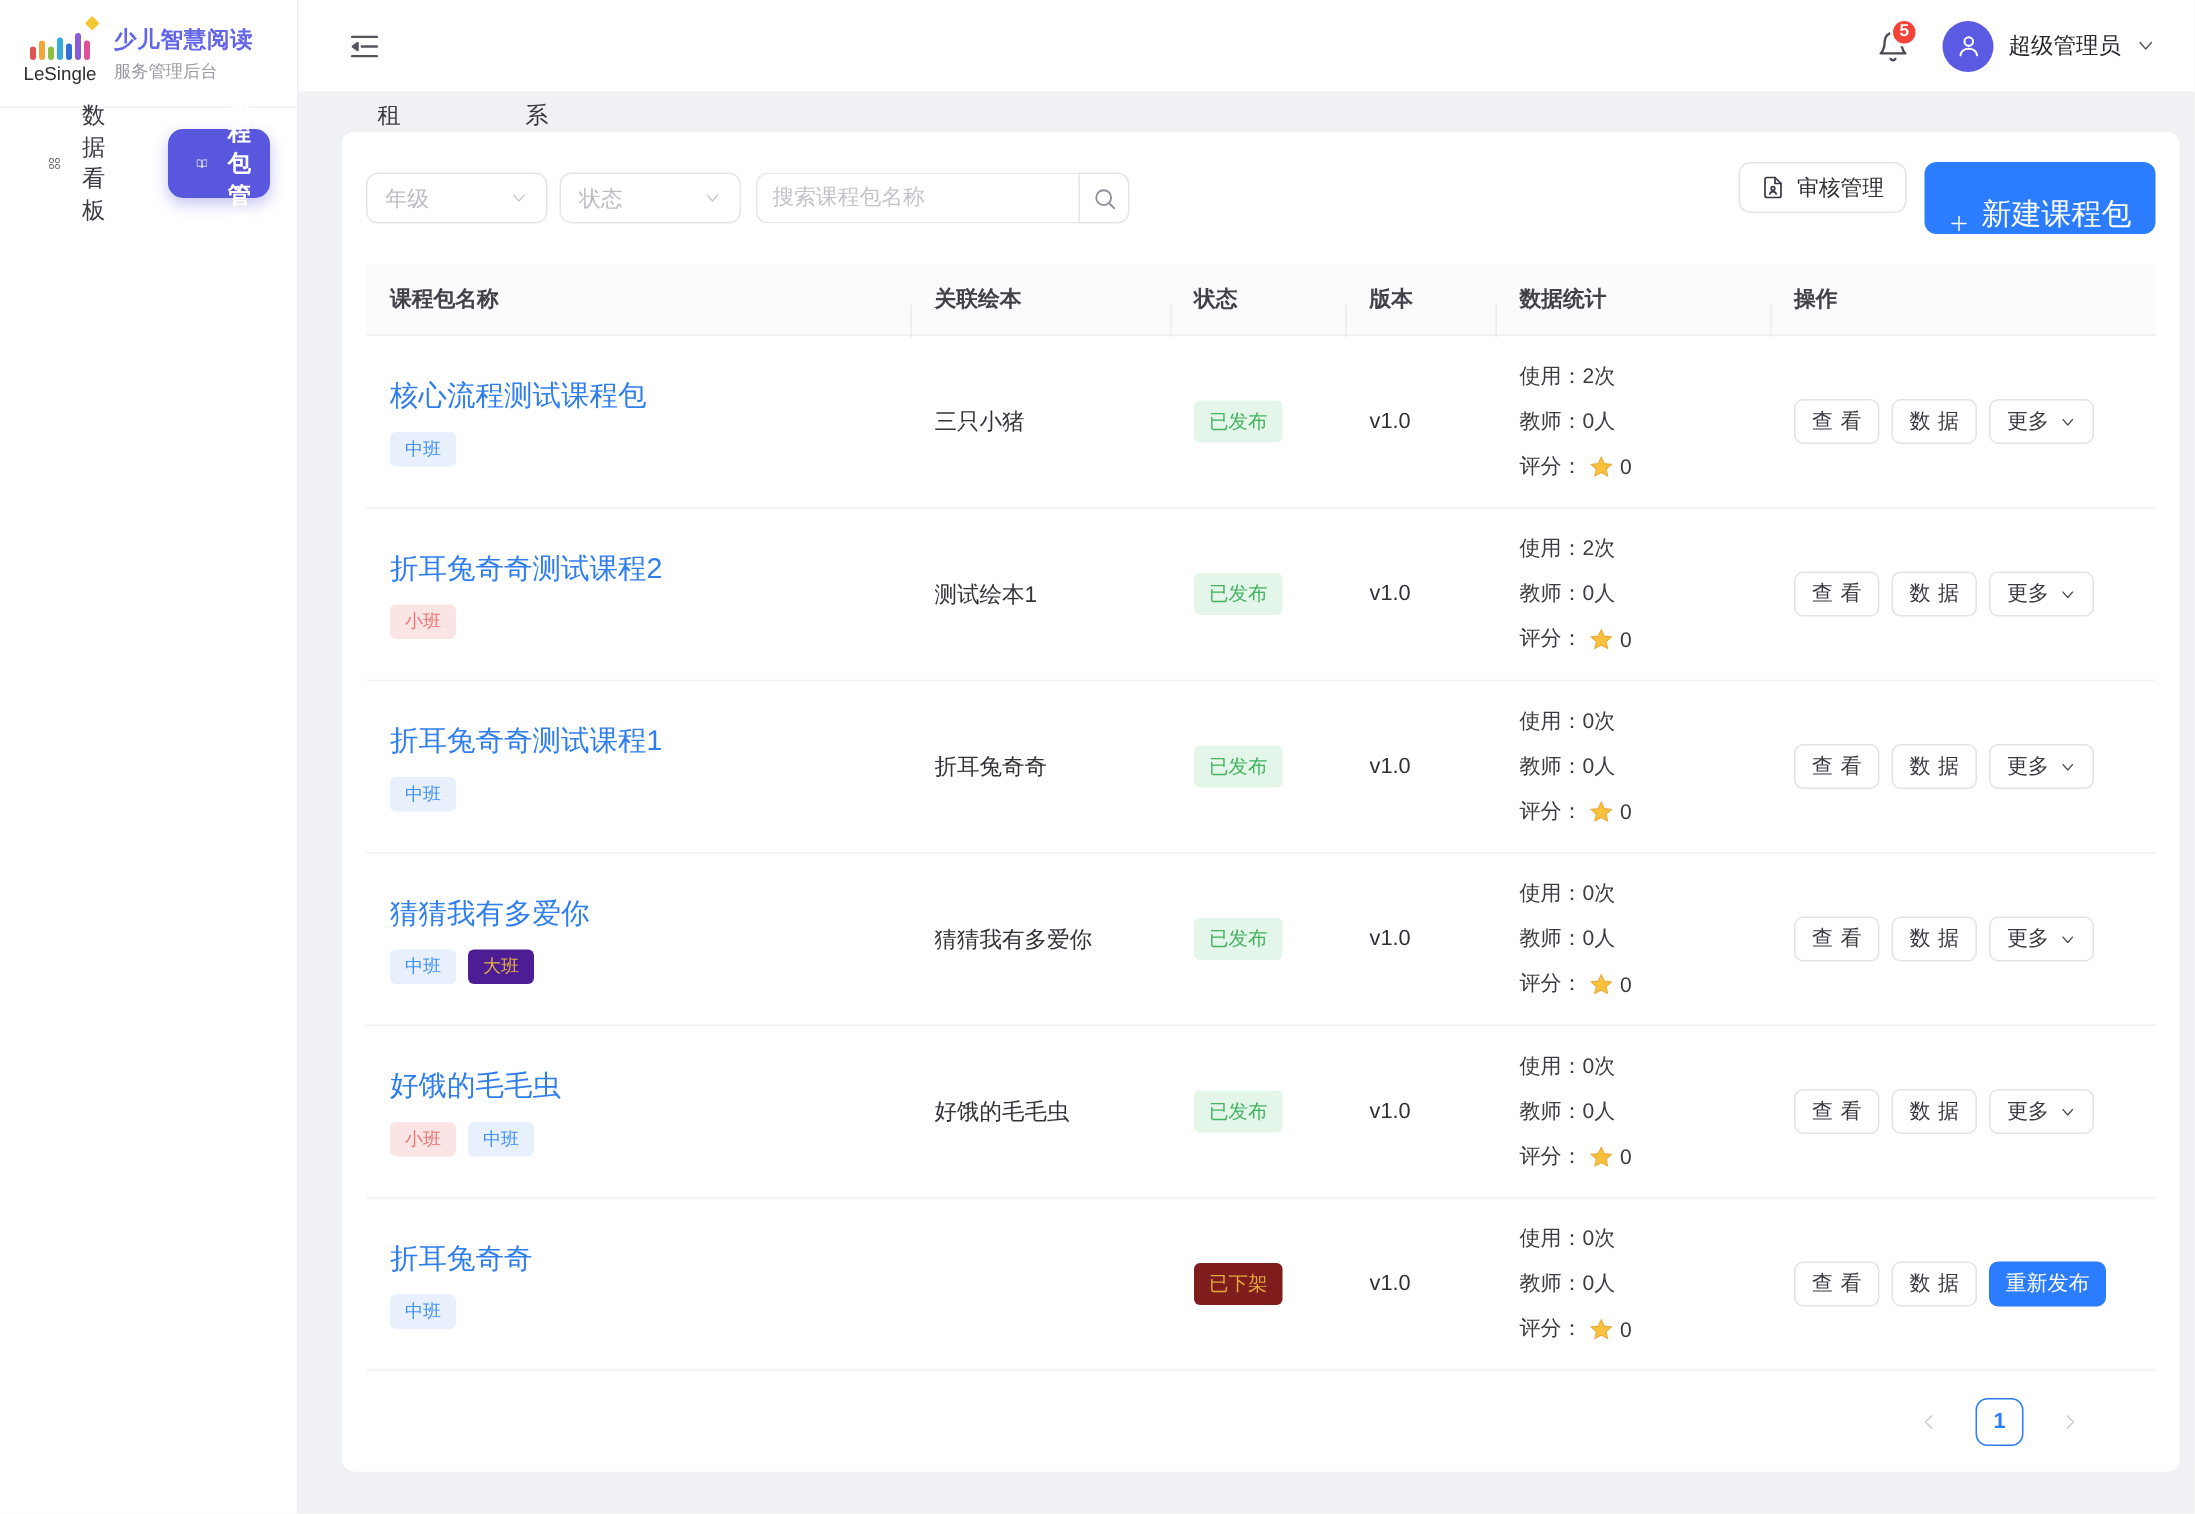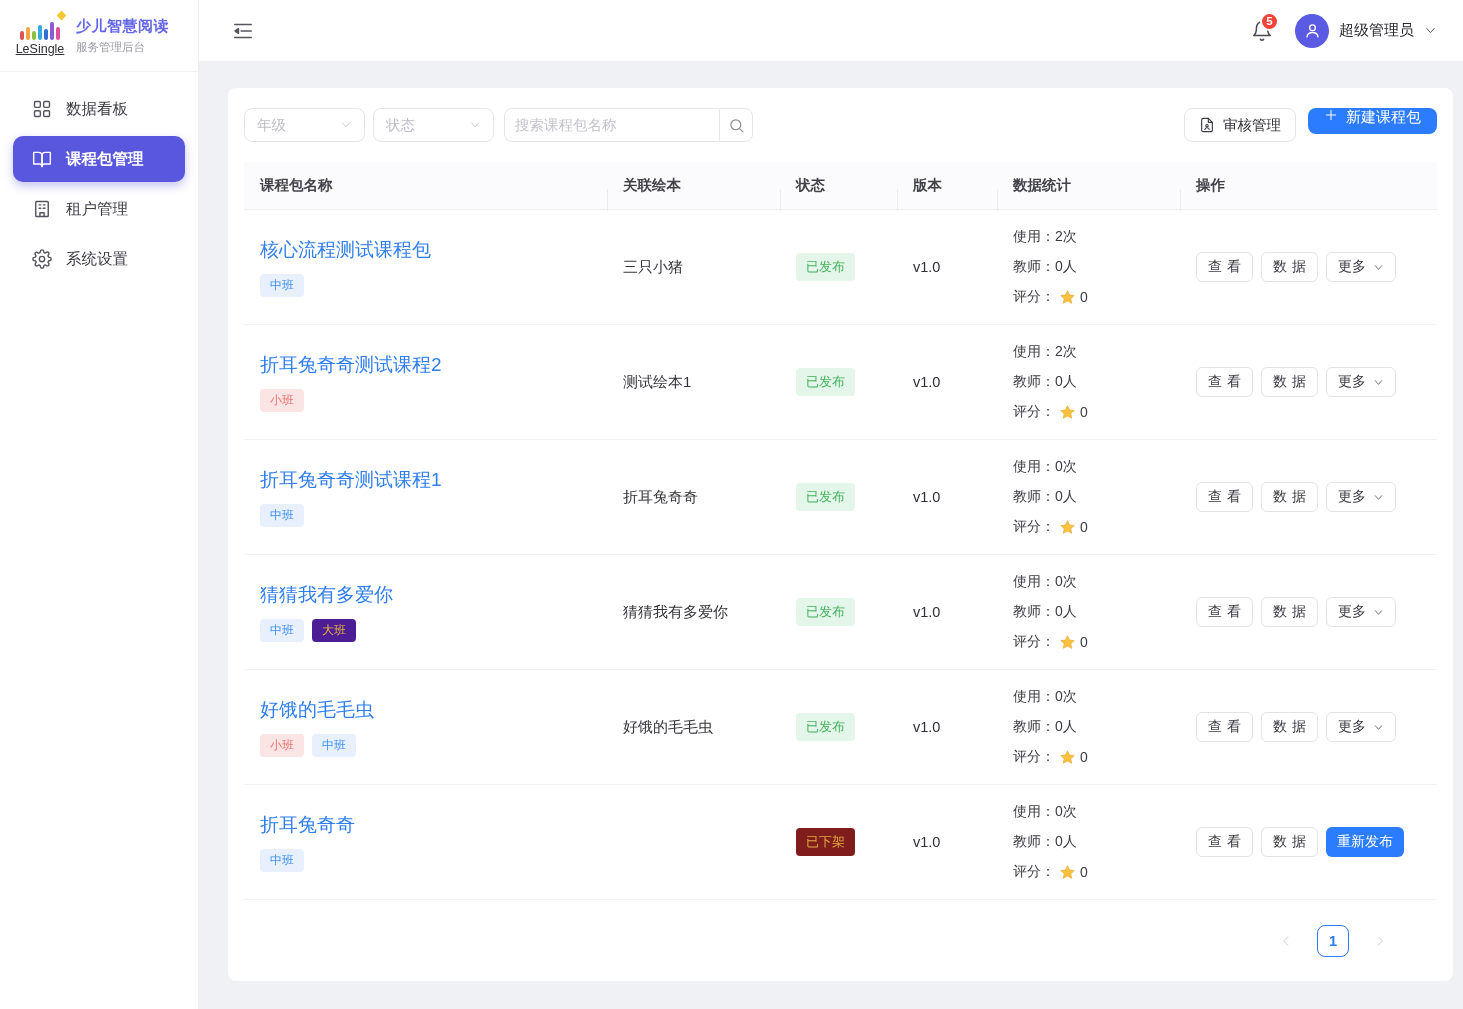--- a/index.html
+++ b/index.html
@@ -15,24 +15,24 @@
   .sidebar { width:199px; background:#fff; border-right:1px solid #ededf2; display:flex; flex-direction:column; flex:none; }
   .brand { height:72px; display:flex; align-items:center; gap:10px; padding:0 10px 0 14px; border-bottom:1px solid #f1f1f4; }
   .logo-block { display:flex; flex-direction:column; align-items:center; width:52px; flex:none; }
   .logo-bars { display:flex; align-items:flex-end; gap:2px; height:24px; position:relative; }
   .logo-bars i { width:4px; border-radius:2px; display:block; }
   .logo-bars .b1{height:9px;background:#e05353}.logo-bars .b2{height:13px;background:#f0a63c}
   .logo-bars .b3{height:9px;background:#8cc041}.logo-bars .b4{height:15px;background:#35aade}
   .logo-bars .b5{height:11px;background:#2f6fd6}.logo-bars .b6{height:18px;background:#8a5cd8}
   .logo-bars .b7{height:13px;background:#e04f9a}
   .spark { position:absolute; right:-5px; top:-4px; width:7px; height:7px; background:#f4c832; transform:rotate(45deg); border-radius:1px; }
-  .logo-word { font-size:12.5px; color:#2e2e33; font-weight:500; margin-top:2px;text-decoration:underline; }
+  .logo-word { font-size:12.5px; color:#2e2e33; font-weight:500; margin-top:2px; }
   .brand-title { font-size:15px; font-weight:700; color:#6466e9; letter-spacing:.5px; }
   .brand-subtitle { font-size:11.5px; color:#9a9aa3; margin-top:4px; }
-  .menu { margin-top:14px; display:flex; flex-direction:column; gap:4px; }
+  .menu { margin-top:14px; display:flex; gap:4px; }
   .menu-item { height:46px; margin:0 13px; border-radius:10px; display:flex; align-items:center; gap:14px; padding-left:19px; font-size:15.5px; color:#3a3a42; font-weight:500; cursor:pointer; }
   .menu-item .mi-icon { width:20px; height:20px; color:#53535e; }
   .menu-item.active { background:var(--indigo); color:#fff; box-shadow:0 4px 10px rgba(88,87,221,.35); font-weight:600; }
   .menu-item.active .mi-icon { color:#fff; }
 
   
   .main { flex:1; display:flex; flex-direction:column; min-width:0; }
   .topbar { height:62px; background:#fff; display:flex; align-items:center; justify-content:space-between; padding:0 26px 0 33px; border-bottom:1px solid #f0f0f3; }
   .collapse-btn { width:22px; height:22px; color:#55555f; cursor:pointer; }
   .topbar-right { display:flex; align-items:center; gap:22px; }
@@ -50,21 +50,21 @@
   .toolbar { display:flex; align-items:center; gap:8px; margin-bottom:20px; flex:none; }
   .select { width:121px; height:34px; border:1px solid #e6e6ea; border-radius:8px; display:flex; align-items:center; justify-content:space-between; padding:0 12px; color:#bcbcc5; font-size:14.5px; background:#fff; cursor:pointer; }
   .select .chev { width:12px; height:12px; color:#c6c6cd; }
   .search-group { display:flex; height:34px; margin-left:2px; }
   .search-group input { width:215px; border:1px solid #e6e6ea; border-right:none; border-radius:8px 0 0 8px; padding:0 10px; font-size:14.5px; outline:none; font-family:inherit; color:#33333a; }
   .search-group input::placeholder { color:#c3c3cb; }
   .search-btn { width:34px; border:1px solid #e6e6ea; background:#fff; border-radius:0 8px 8px 0; display:flex; align-items:center; justify-content:center; color:#8e8e98; cursor:pointer; }
   .toolbar-right { margin-left:auto; display:flex; gap:12px; }
   .btn-outline { height:34px; padding:0 14px; border:1px solid #e4e4e8; border-radius:8px; background:#fff; color:#2f2f37; font-size:14.5px; display:flex; align-items:center; gap:8px; cursor:pointer; font-family:inherit; }
   .btn-outline .ic { width:16px; height:16px; color:#3a3a44; }
-  .btn-primary { height:26px; padding:0 16px; border:none; border-radius:8px; background:var(--primary); color:#fff; font-size:15px; display:flex; align-items:flex-start; gap:8px; cursor:pointer; font-family:inherit; }
+  .btn-primary { height:48px; padding:0 16px; border:none; border-radius:8px; background:var(--primary); color:#fff; font-size:20px; display:flex; align-items:flex-end; gap:8px; cursor:pointer; font-family:inherit; }
   .btn-primary .ic { width:14px; height:14px; }
 
   
   .thead { display:flex; align-items:center; height:48px; background:#fbfbfd; border-bottom:1px solid #f0f0f3; flex:none; }
   .th { font-size:14.5px; font-weight:700; color:#42424b; padding-left:16px; position:relative; }
   .th:not(:first-child)::before { content:""; position:absolute; left:0; top:13px; width:1px; height:22px; background:#ececf0; }
   .c0{width:363px;flex:none}.c1{width:173px;flex:none}.c2{width:117px;flex:none}
   .c3{width:100px;flex:none}.c4{width:183px;flex:none}.c5{flex:1}
   .tr { display:flex; align-items:center; height:115px; border-bottom:1px solid #f2f2f5; flex:none; }
   .td { padding-left:16px; }

